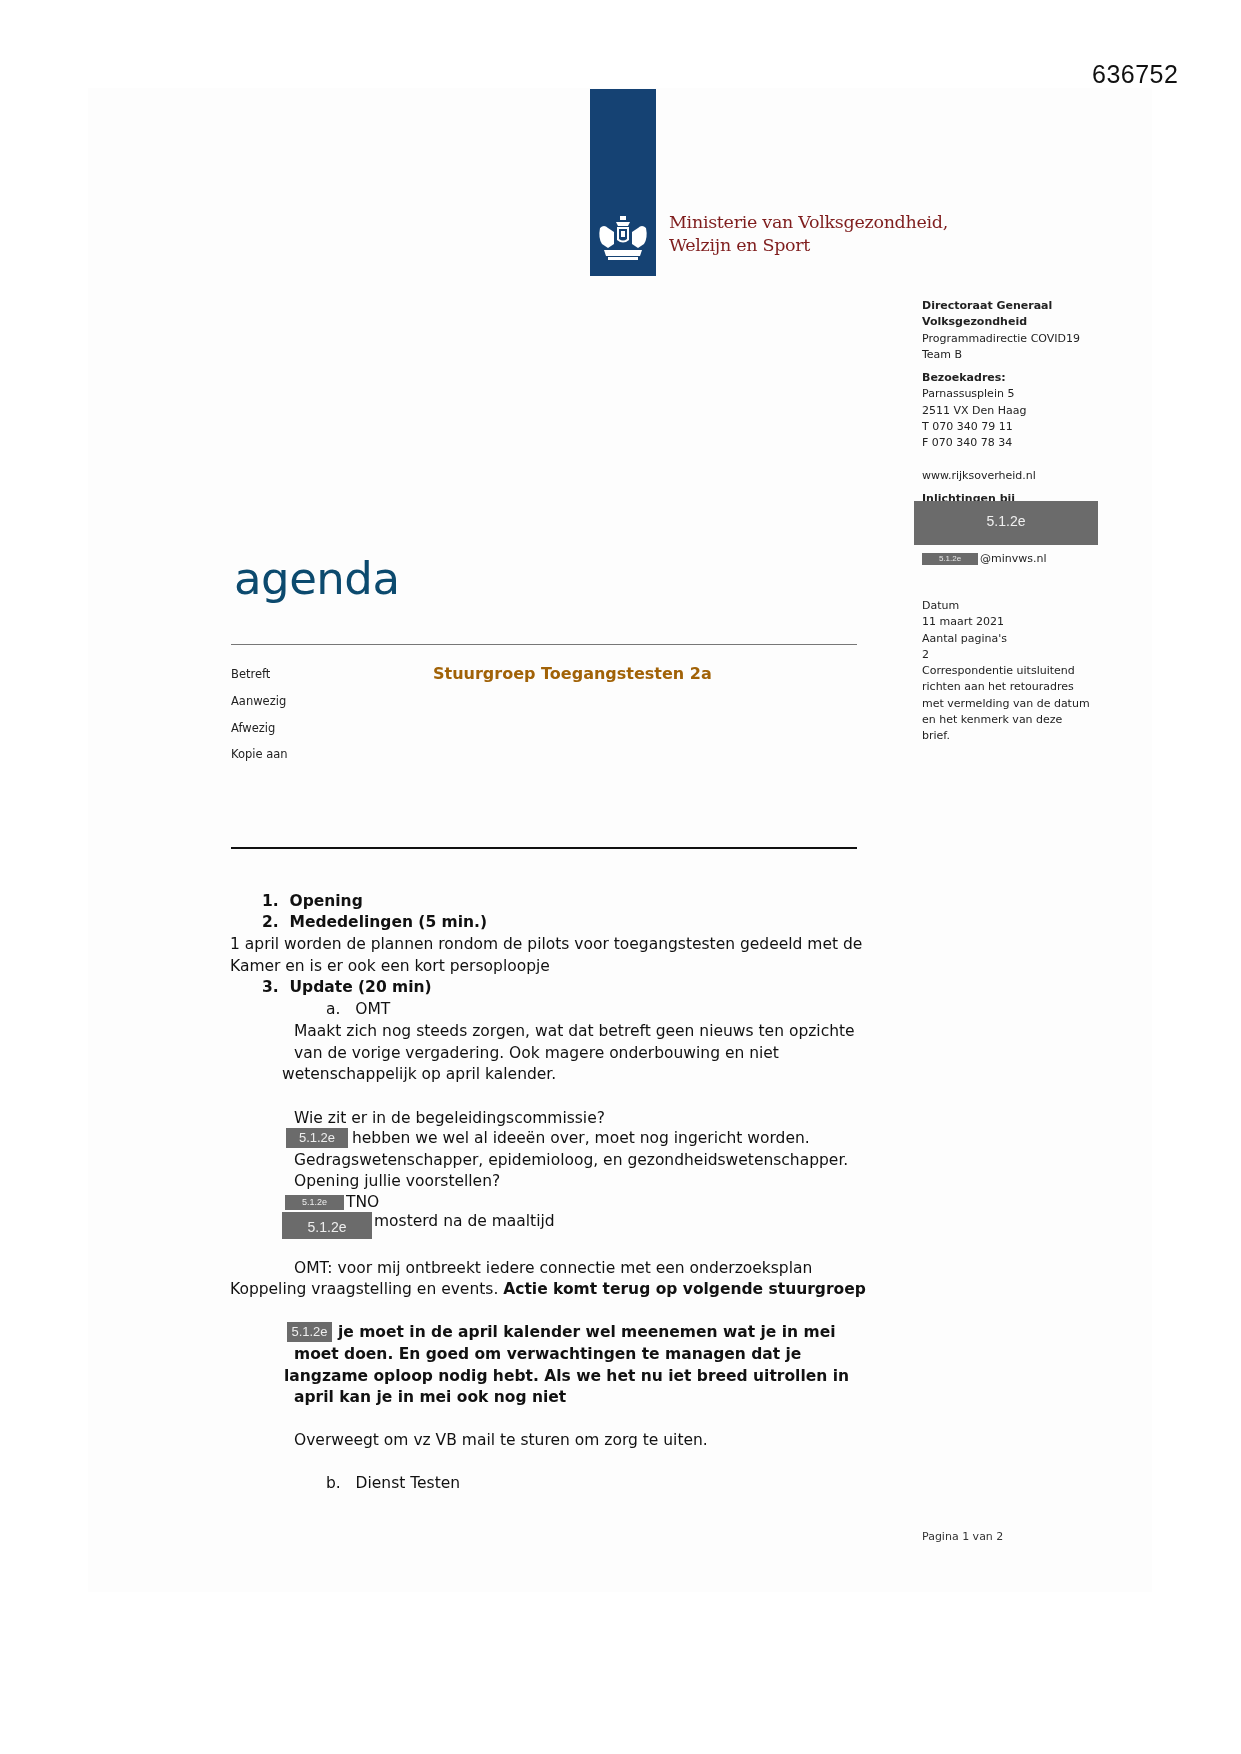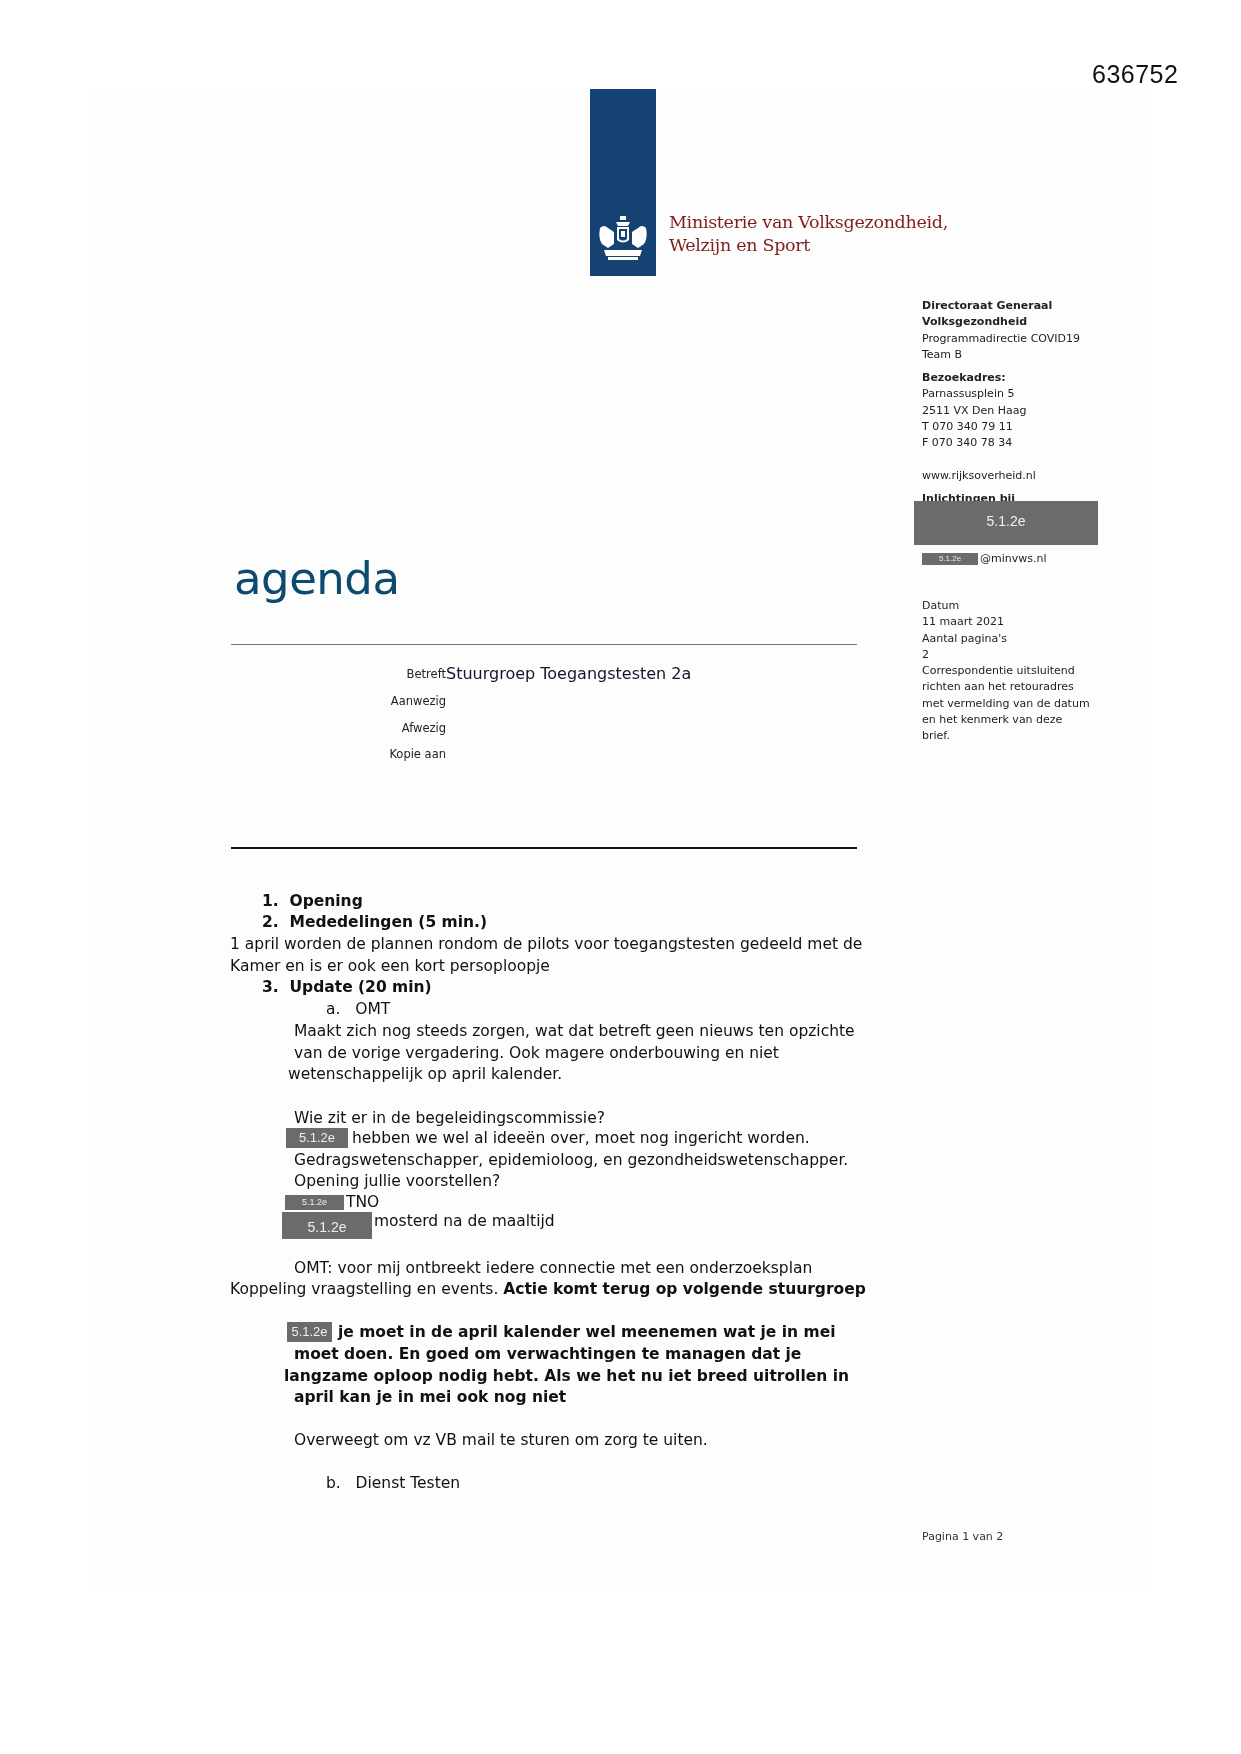--- a/index.html
+++ b/index.html
@@ -24,24 +24,24 @@
     .sb-email { position: absolute; left: 922px; top: 552px; font-size: 11px; color: #222; display: flex; align-items: center; }
     .sb-redact-small { display: inline-block; width: 56px; height: 12px; background: #6b6b6b; color: #e8e8e8; font-family: "Liberation Sans", sans-serif; font-size: 8px; line-height: 12px; text-align: center; margin-right: 2px; }
     .sb-lower { position: absolute; left: 922px; top: 598px; width: 190px; font-size: 11px; line-height: 16.3px; color: #222; }
 
     
     .agenda-title { position: absolute; left: 234px; top: 552px; font-family: "DejaVu Sans", sans-serif; font-size: 45px; font-weight: normal; color: #0c4a6e; letter-spacing: -0.5px; }
 
     .rule-top { position: absolute; left: 231px; top: 644px; width: 626px; height: 1px; background: #777; }
     .rule-bottom { position: absolute; left: 231px; top: 847px; width: 626px; height: 2px; background: #111; }
 
-    .meta { position: absolute; left: 244px; top: 664px; text-align: right; }
+    .meta { position: absolute; left: 231px; top: 664px; }
     .meta-row { display: flex; height: 26.8px; align-items: flex-start; }
     .meta-label { width: 202px; font-size: 11.5px; color: #222; padding-top: 3px; }
-    .meta-value { font-size: 16px; color: #0f172a; }
+    .meta-value { font-size: 16px; color: #a16207; font-weight: bold; }
 
     
     .body-text { position: absolute; left: 0; top: 0; width: 1241px; font-family: "DejaVu Sans", sans-serif; font-size: 15.5px; color: #111; }
     .line { position: absolute; white-space: nowrap; }
     .b { font-weight: bold; }
     .redact { display: inline-block; background: #6b6b6b; color: #eee; font-family: "Liberation Sans", sans-serif; text-align: center; vertical-align: middle; }
 
     .footer-page { position: absolute; left: 922px; top: 1530px; font-size: 11px; color: #333; }
   </style>
 </head>
@@ -138,21 +138,21 @@
   <div class="line" style="left:230px; top:935px;">1 april worden de plannen rondom de pilots voor toegangstesten gedeeld met de</div>
   <div class="line" style="left:230px; top:957px;">Kamer en is er ook een kort persoploopje</div>
   <div class="line b" style="left:262px; top:978px;">
     <span>3.</span>&nbsp;&nbsp;<span>Update (20 min)</span>
   </div>
   <div class="line" style="left:326px; top:1000px;">
     <span>a.</span>&nbsp;&nbsp;&nbsp;<span>OMT</span>
   </div>
   <div class="line" style="left:294px; top:1022px;">Maakt zich nog steeds zorgen, wat dat betreft geen nieuws ten opzichte</div>
   <div class="line" style="left:294px; top:1044px;">van de vorige vergadering. Ook magere onderbouwing en niet</div>
-  <div class="line" style="left:288px; top:1065px;">wetenschappelijk op april kalender.</div>
+  <div class="line" style="left:282px; top:1065px;">wetenschappelijk op april kalender.</div>
 
   <div class="line" style="left:294px; top:1109px;">Wie zit er in de begeleidingscommissie?</div>
   <div class="line" style="left:286px; top:1128px;">
     <span class="redact" style="width:62px; height:20px; font-size:13px; line-height:20px; margin-right:4px;">5.1.2e</span><span>hebben we wel al ideeën over, moet nog ingericht worden.</span>
   </div>
   <div class="line" style="left:294px; top:1151px;">Gedragswetenschapper, epidemioloog, en gezondheidswetenschapper.</div>
   <div class="line" style="left:294px; top:1172px;">Opening jullie voorstellen?</div>
   <div class="line" style="left:285px; top:1193px;">
     <span class="redact" style="width:59px; height:15px; font-size:9px; line-height:15px; margin-right:2px;">5.1.2e</span><span>TNO</span>
   </div>

